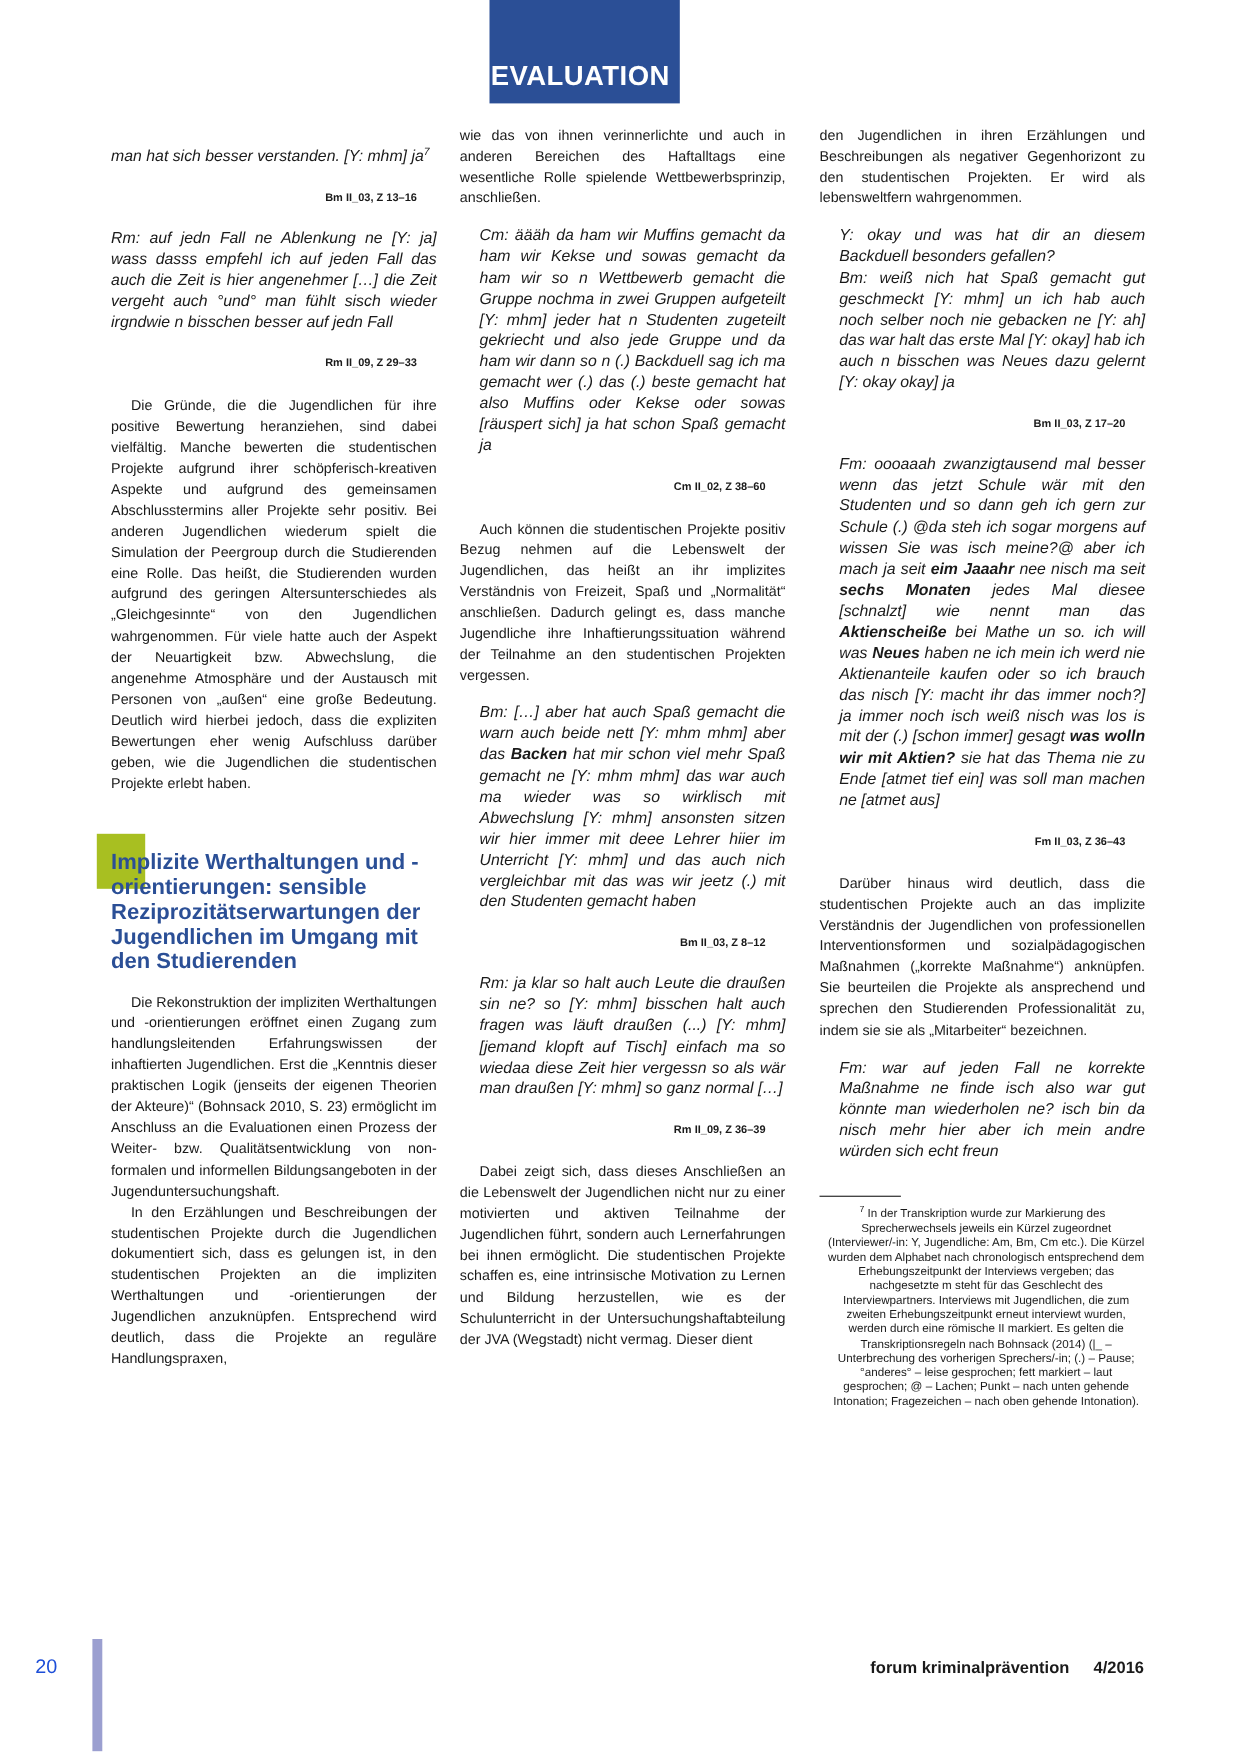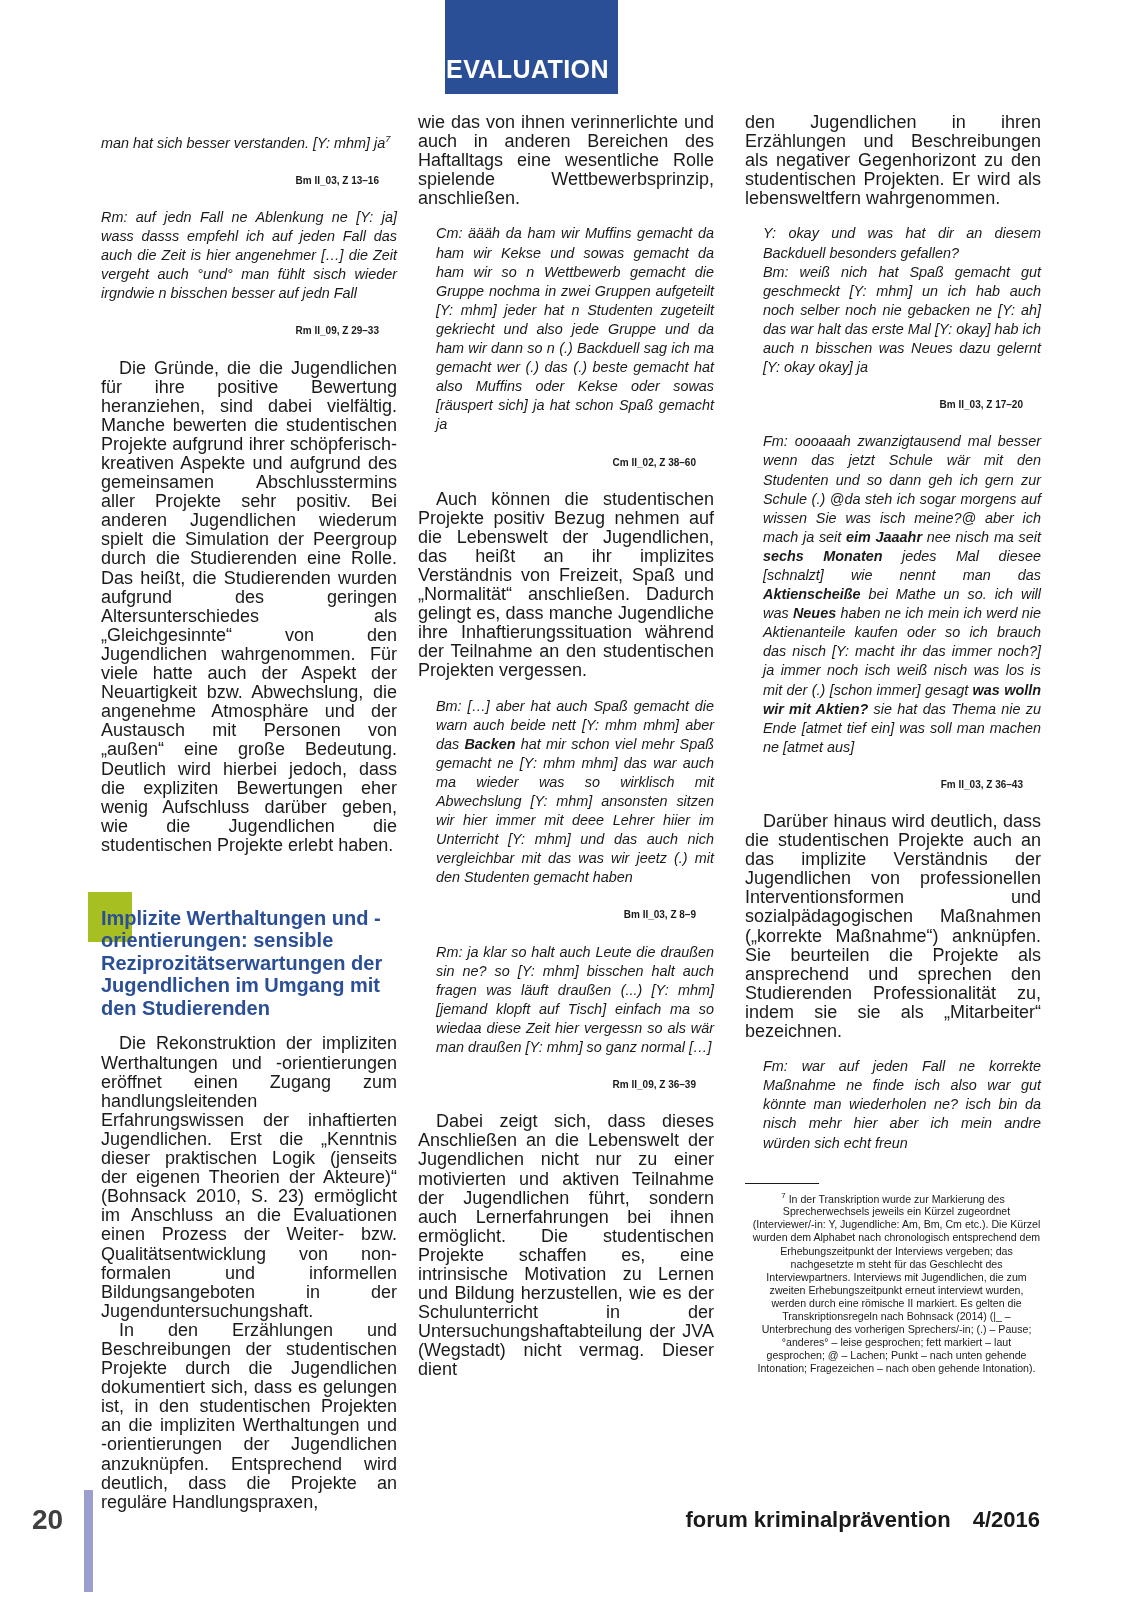--- a/index.html
+++ b/index.html
@@ -53,21 +53,21 @@
     position: absolute;
     top: 0;
     width: 296px;
   }
   .col-1 { left: 101px; }
   .col-2 { left: 418px; }
   .col-3 { left: 745px; }
 
   p {
     margin: 0;
-    font-size: 18px;
+    font-size: 13px;
     line-height: 19.1px;
     text-align: justify;
     text-justify: inter-word;
     hyphens: manual;
   }
   p.body {
     text-indent: 18px;
   }
   p.body.noindent {
     text-indent: 0;
@@ -157,38 +157,38 @@
     position: absolute;
     left: 0;
     top: 1498px;
     width: 1132px;
     height: 60px;
   }
   .footer-pagenum {
     position: absolute;
     left: 32px;
     top: 8px;
-    font-size: 28px;
-    font-weight: bold;
-    color: #404040;
+    font-size: 18px;
+    font-weight: normal;
+    color: #1d4ed8;
     line-height: 1;
   }
   .footer-bar {
     position: absolute;
     left: 84px;
     top: -8px;
     width: 9px;
     height: 102px;
     background: #9b9fd0;
   }
   .footer-journal {
     position: absolute;
     right: 92px;
     top: 11px;
-    font-size: 22px;
+    font-size: 15px;
     font-weight: bold;
     color: #1a1a1a;
     line-height: 1;
     white-space: nowrap;
   }
   .footer-issue {
     display: inline-block;
     margin-left: 22px;
   }
 </style>
@@ -225,21 +225,21 @@
     <div class="col col-2">
 
       <p class="body noindent">wie das von ihnen verinnerlichte und auch in anderen Bereichen des Haftalltags eine wesentliche Rolle spielende Wettbewerbsprinzip, anschließen.</p>
 
       <div class="quote">Cm: äääh da ham wir Muffins gemacht da ham wir Kekse und sowas gemacht da ham wir so n Wettbewerb gemacht die Gruppe nochma in zwei Gruppen aufgeteilt [Y: mhm] jeder hat n Studenten zugeteilt gekriecht und also jede Gruppe und da ham wir dann so n (.) Backduell sag ich ma gemacht wer (.) das (.) beste gemacht hat also Muffins oder Kekse oder sowas [räuspert sich] ja hat schon Spaß gemacht ja</div>
       <div class="cite">Cm II_02, Z 38–60</div>
 
       <p class="body spaced">Auch können die studentischen Projekte positiv Bezug nehmen auf die Lebenswelt der Jugendlichen, das heißt an ihr implizites Verständnis von Freizeit, Spaß und „Normalität“ anschließen. Dadurch gelingt es, dass manche Jugendliche ihre Inhaftierungssituation während der Teilnahme an den studentischen Projekten vergessen.</p>
 
       <div class="quote"><span>Bm: […] aber hat auch Spaß gemacht die warn auch beide nett [Y: mhm mhm] aber das </span><b>Backen</b><span> hat mir schon viel mehr Spaß gemacht ne [Y: mhm mhm] das war auch ma wieder was so wirklisch mit Abwechslung [Y: mhm] ansonsten sitzen wir hier immer mit deee Lehrer hiier im Unterricht [Y: mhm] und das auch nich vergleichbar mit das was wir jeetz (.) mit den Studenten gemacht haben</span></div>
-      <div class="cite">Bm II_03, Z 8–9</div>
+      <div class="cite">Bm II_03, Z 8–12</div>
 
       <div class="quote">Rm: ja klar so halt auch Leute die draußen sin ne? so [Y: mhm] bisschen halt auch fragen was läuft draußen (...) [Y: mhm] [jemand klopft auf Tisch] einfach ma so wiedaa diese Zeit hier vergessn so als wär man draußen [Y: mhm] so ganz normal […]</div>
       <div class="cite">Rm II_09, Z 36–39</div>
 
       <p class="body spaced">Dabei zeigt sich, dass dieses Anschließen an die Lebenswelt der Jugendlichen nicht nur zu einer motivierten und aktiven Teilnahme der Jugendlichen führt, sondern auch Lernerfahrungen bei ihnen ermöglicht. Die studentischen Projekte schaffen es, eine intrinsische Motivation zu Lernen und Bildung herzustellen, wie es der Schulunterricht in der Untersuchungshaftabteilung der JVA (Wegstadt) nicht vermag. Dieser dient</p>
     </div>
 
     <div class="col col-3">
 
       <p class="body noindent">den Jugendlichen in ihren Erzählungen und Beschreibungen als negativer Gegenhorizont zu den studentischen Projekten. Er wird als lebensweltfern wahrgenommen.</p>

